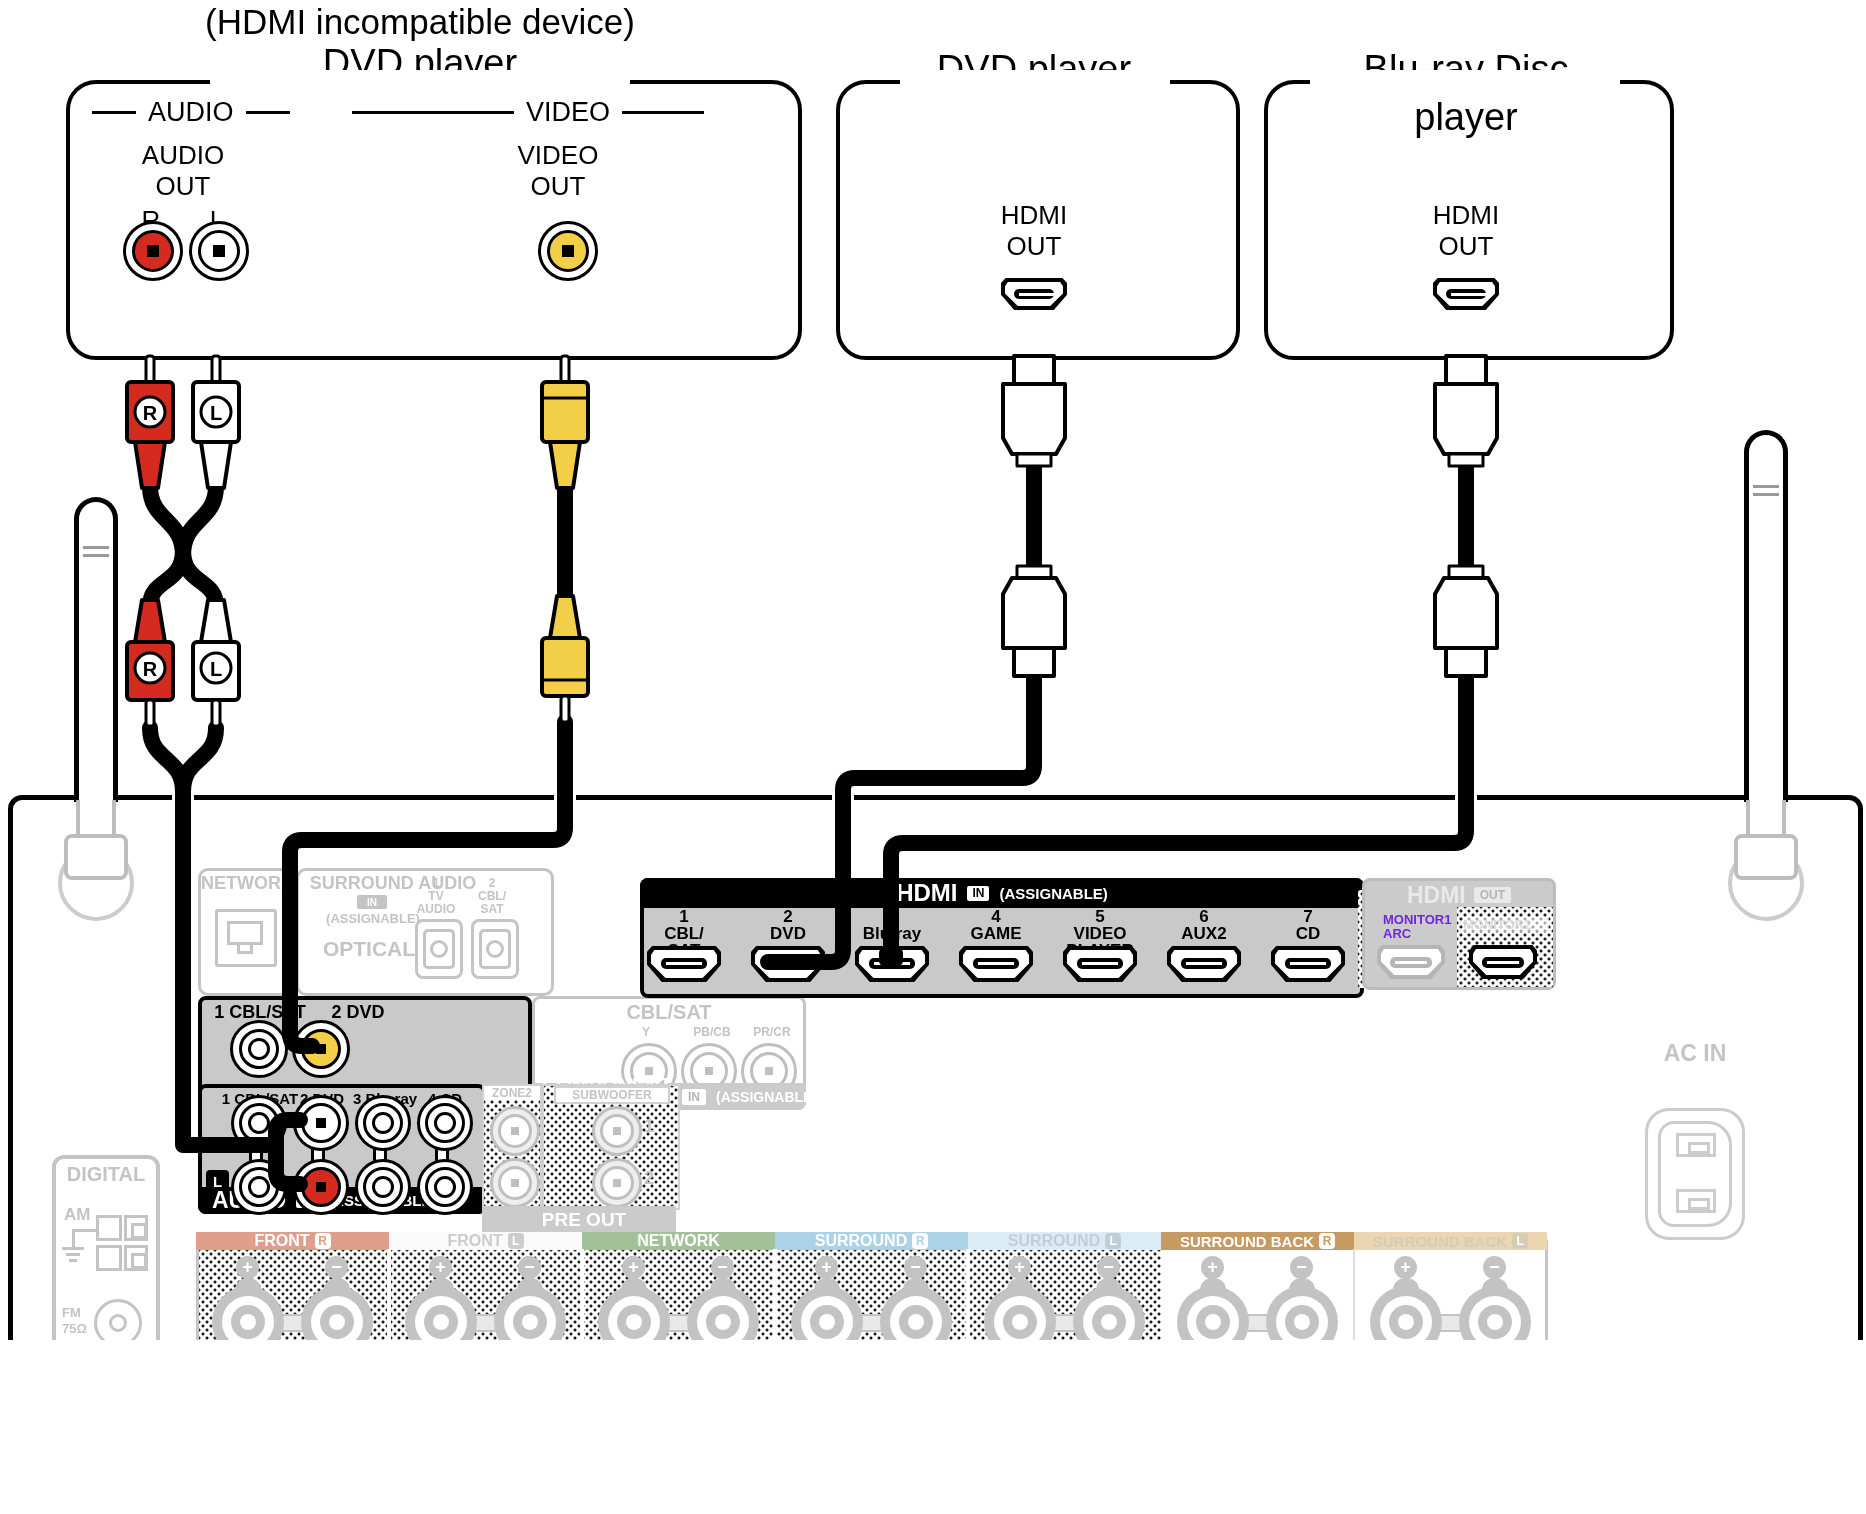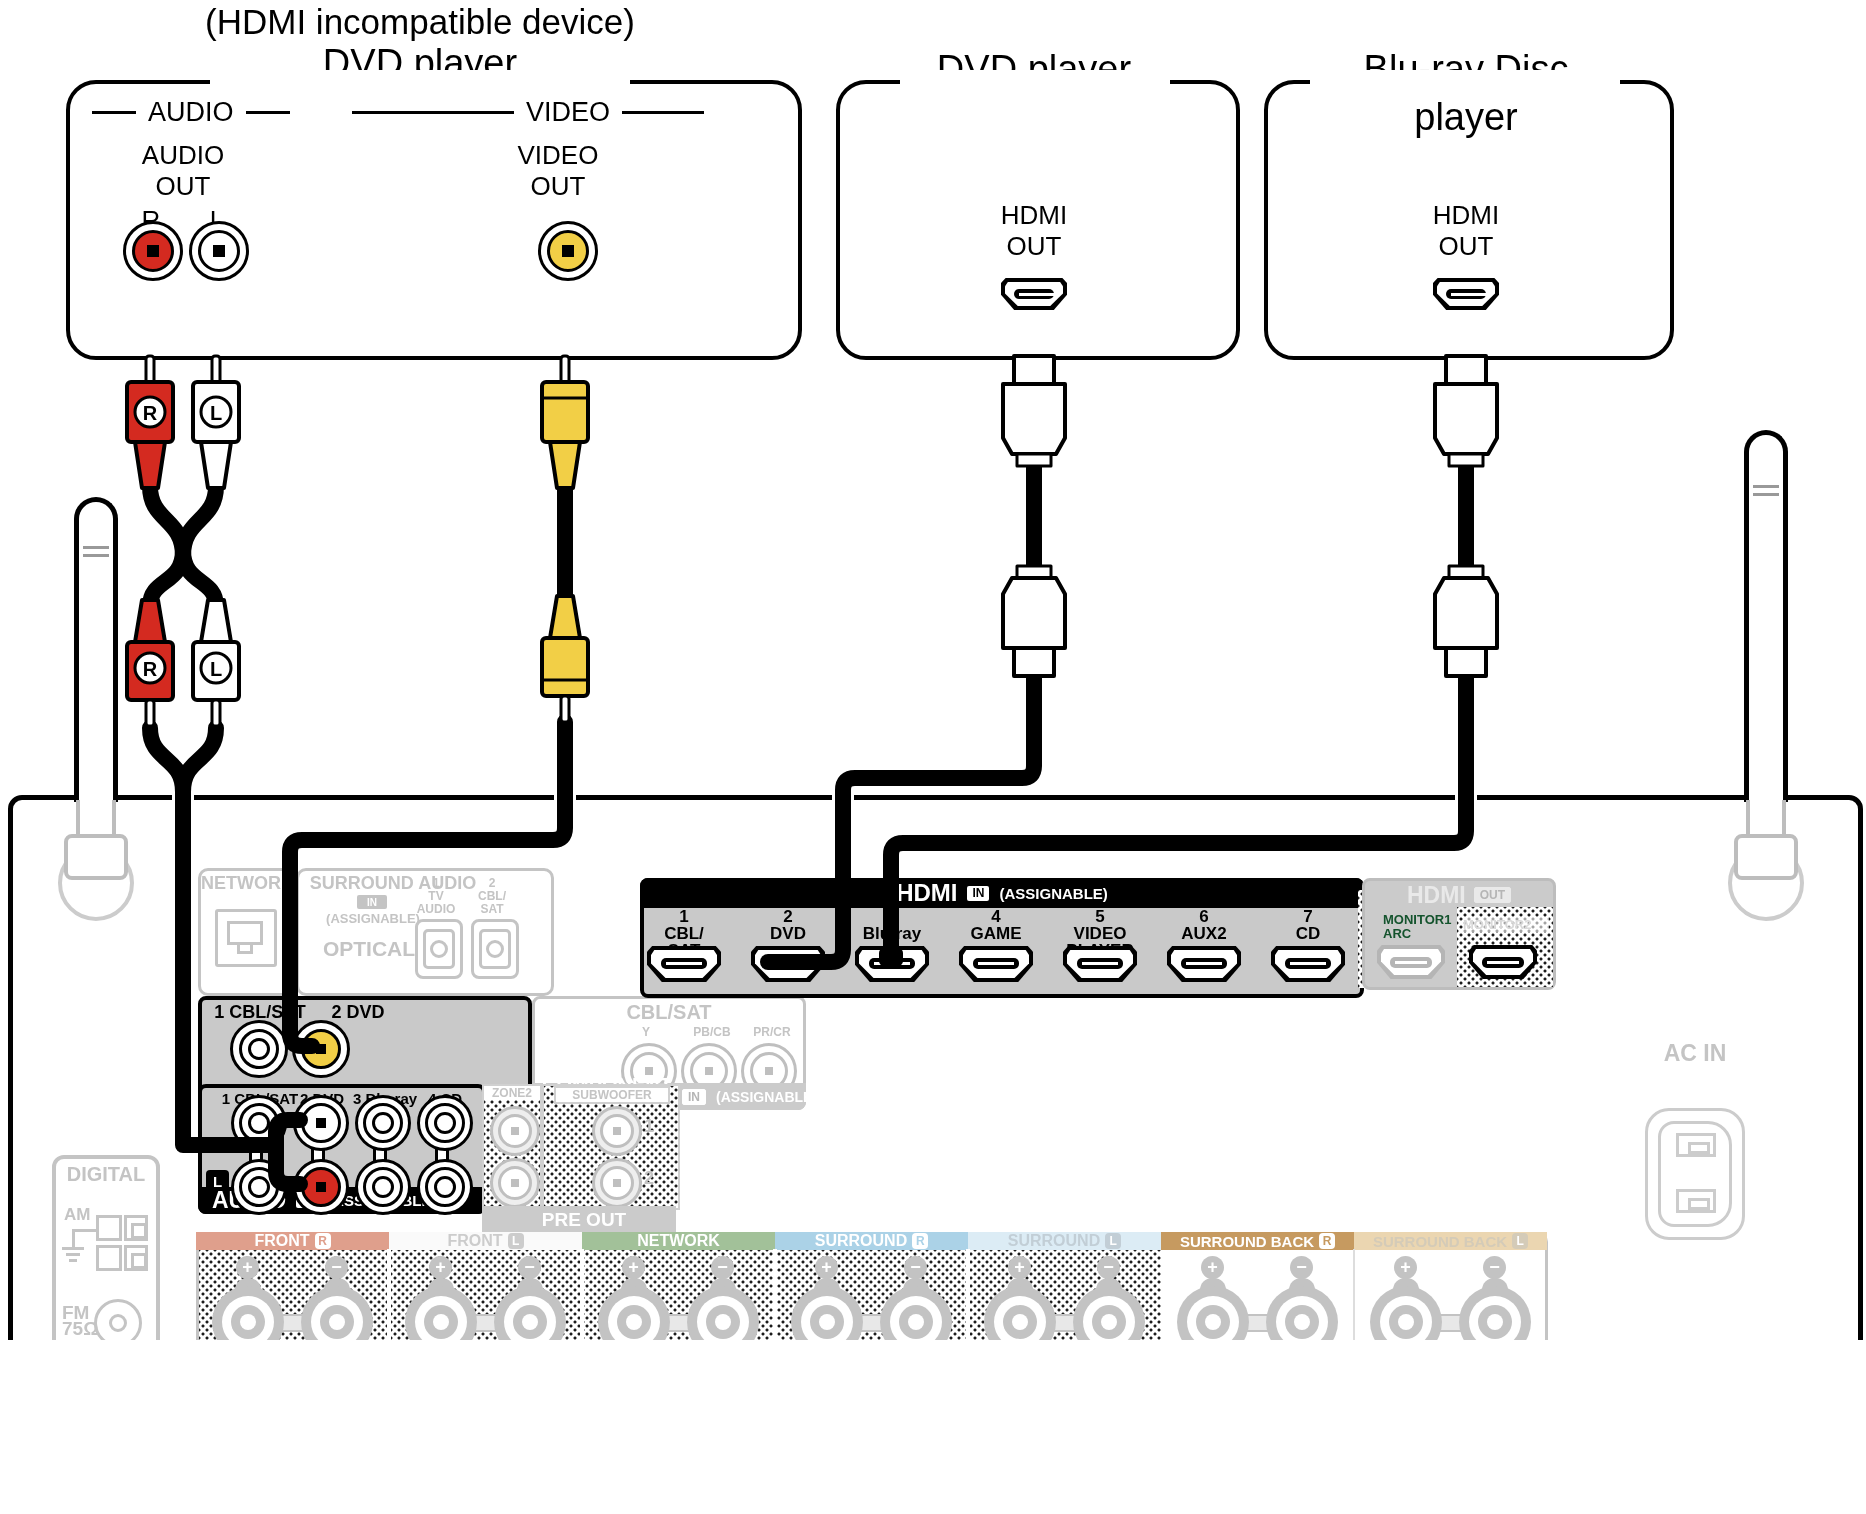--- a/index.html
+++ b/index.html
@@ -415,21 +415,21 @@
       </div>
     </div>
 
   <div class="abs hatch" style="left:1358px;top:890px;width:10px;height:98px"></div>
   <div class="abs" style="left:1362px;top:878px;width:194px;height:112px;background:#cbcbcb;border:3px solid #bdbdbd;border-radius:8px;box-sizing:border-box">
     <div class="abs" style="left:0;top:0;width:100%;height:28px;display:flex;align-items:center;justify-content:center;gap:8px;color:#e9e9e9">
       <span style="font-size:23px;font-weight:bold">HDMI</span>
       <span class="gbadge" style="background:#e9e9e9;border-color:#e9e9e9">OUT</span>
     </div>
     <div class="abs hatch" style="left:92px;top:26px;width:96px;height:80px"></div>
-    <div class="abs" style="left:18px;top:32px;width:70px;color:#14532d;font-size:13px;font-weight:bold;line-height:14px">
+    <div class="abs" style="left:18px;top:32px;width:70px;color:#6d28d9;font-size:13px;font-weight:bold;line-height:14px">
       <div>MONITOR1</div>
         <div>ARC</div>
     </div>
     <div class="abs" style="left:98px;top:36px;width:86px;color:#d9d9d9;font-size:13px;font-weight:bold;background:rgba(255,255,255,.6)">MONITOR2</div>
     <div class="hsock gr" style="left:12px;top:64px;width:68px;height:34px">
         <div class="inn"></div>
         <div class="slot" style="width:42px;left:13px">
           <i style="width:32px"></i>
         </div>
       </div>
@@ -450,21 +450,21 @@
     <div class="abs" style="left:10px;top:94px;width:14px;height:3px;background:#c4c4c4"></div>
     <div class="abs" style="left:13px;top:100px;width:8px;height:3px;background:#c4c4c4"></div>
     <div class="abs" style="left:40px;top:56px;width:26px;height:26px;border:3px solid #c4c4c4;box-sizing:border-box"></div>
     <div class="abs" style="left:68px;top:56px;width:24px;height:26px;border:3px solid #c4c4c4;box-sizing:border-box">
         <div class="abs" style="left:4px;top:5px;width:10px;height:10px;border:3px solid #c4c4c4"></div>
       </div>
     <div class="abs" style="left:40px;top:86px;width:26px;height:26px;border:3px solid #c4c4c4;box-sizing:border-box"></div>
     <div class="abs" style="left:68px;top:86px;width:24px;height:26px;border:3px solid #c4c4c4;box-sizing:border-box">
         <div class="abs" style="left:4px;top:5px;width:10px;height:10px;border:3px solid #c4c4c4"></div>
       </div>
-    <div class="abs gtxt" style="left:6px;top:146px;font-size:19px;line-height:16px">
+    <div class="abs gtxt" style="left:6px;top:146px;font-size:13px;line-height:16px">
       <div>FM</div>
         <div>75Ω</div>
     </div>
     <div class="abs" style="left:38px;top:140px;width:48px;height:48px;border:3px solid #c4c4c4;border-radius:50%;display:flex;align-items:center;justify-content:center;box-sizing:border-box">
       <div style="width:12px;height:12px;border:3px solid #c4c4c4;border-radius:50%"></div>
     </div>
   </div>
 
   <div class="abs gtxt" style="left:1640px;top:1040px;width:110px;text-align:center;font-size:23px">AC IN</div>
   <div class="abs" style="left:1645px;top:1108px;width:100px;height:132px;border:3px solid #cccccc;border-radius:24px;box-sizing:border-box">

